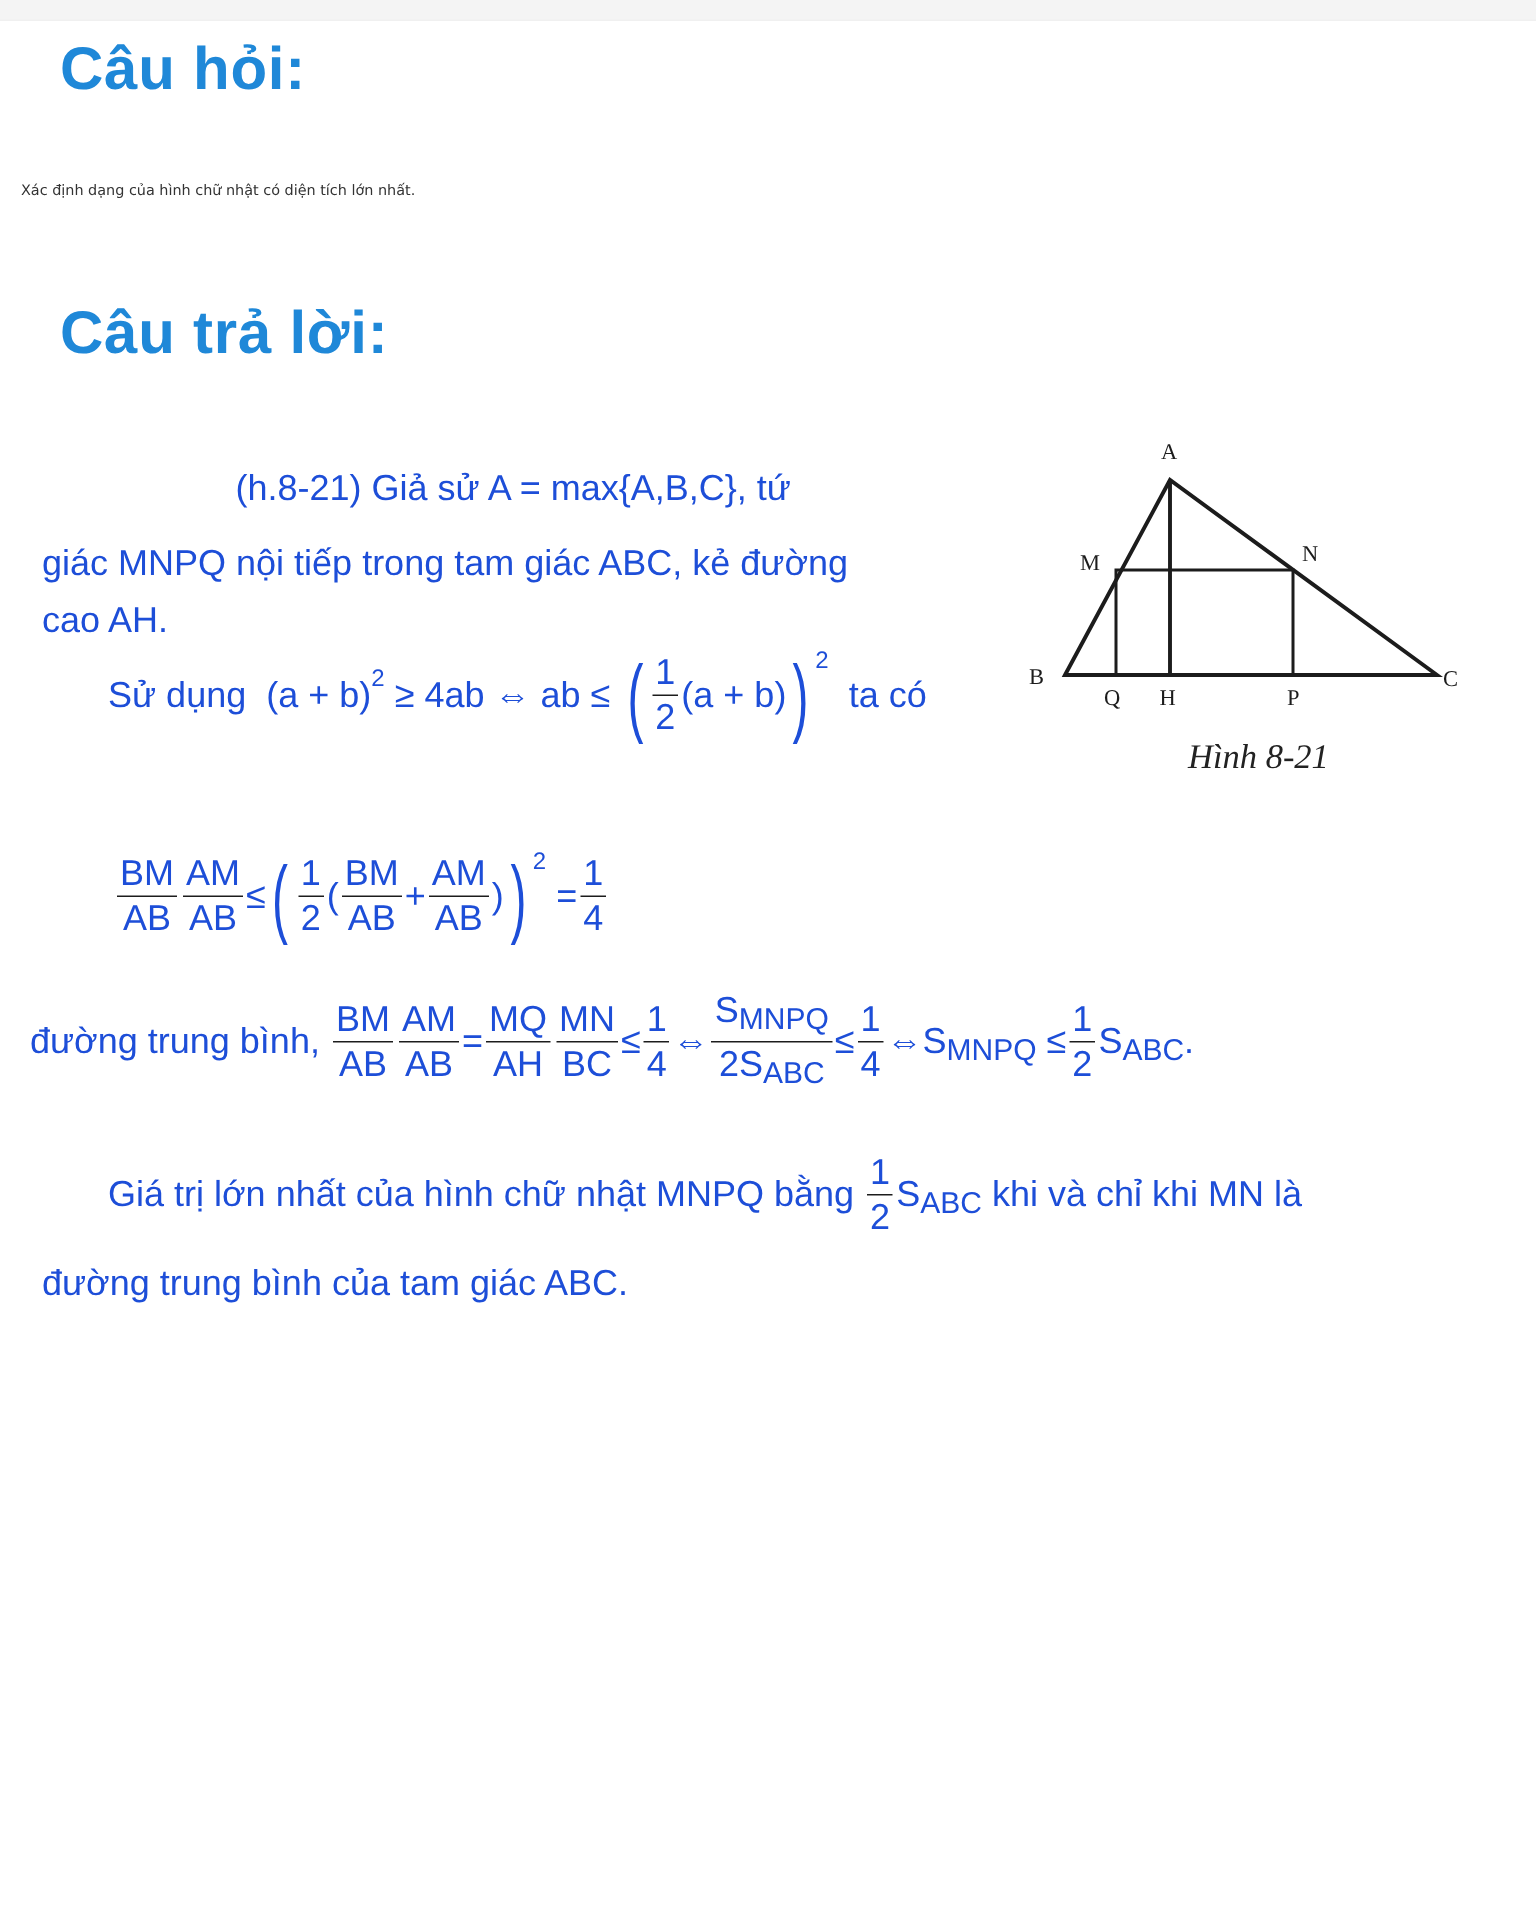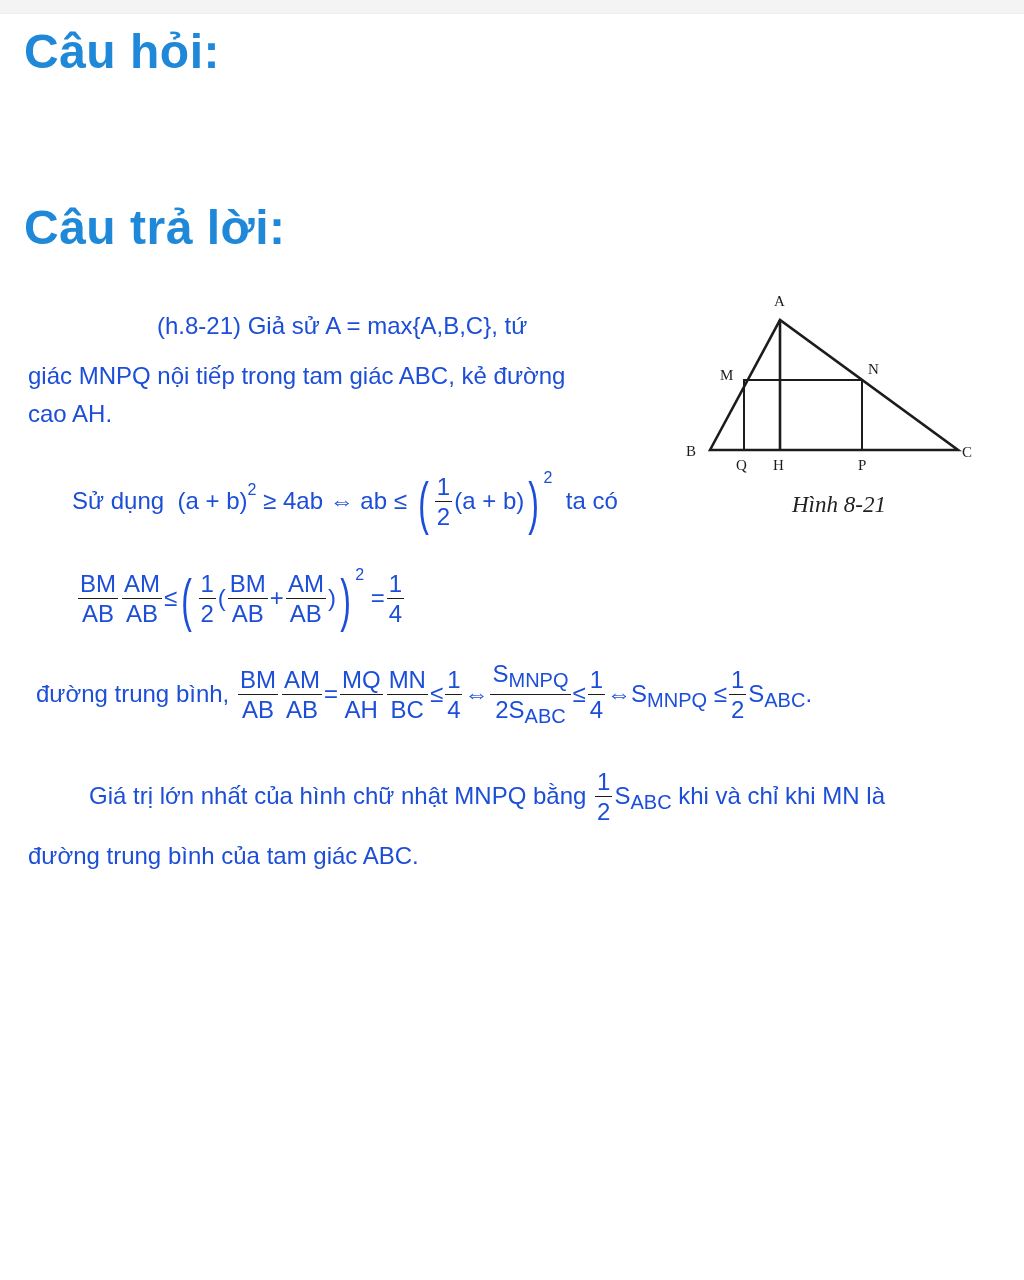--- a/index.html
+++ b/index.html
@@ -8,25 +8,25 @@
       background: #ffffff;
       overflow: hidden;
       color: #1a1a1a;
     }
     .top-strip {
       position: absolute; left: 0; top: 0; width: 1024px; height: 14px;
       background: #f4f4f4;
       border-bottom: 1px solid #f0f0f0;
     }
     .heading {
-      position: absolute; left: 24px;
+      position: absolute; left: 40px;
       font-family: "Liberation Sans", sans-serif;
       font-weight: bold;
       color: #1f88d8;
-      font-size: 48px;
+      font-size: 40px;
       letter-spacing: 0.5px;
     }
     #q-heading { top: 24px; }
     #a-heading { top: 200px; }
     .question {
       position: absolute; left: 14px; top: 118px; width: 1005px;
       font-family: "DejaVu Sans", sans-serif;
       font-size: 9.6px;
       line-height: 19px;
       color: #333;
@@ -57,29 +57,30 @@
     }
   </style>
 </head>
 <body>
 
 <div class="top-strip"></div>
 
 <h1 id="q-heading" class="heading">Câu hỏi:</h1>
 
 <div class="question">
+  <div>Xác định dạng của hình chữ nhật có diện tích lớn nhất.</div>
 </div>
 
 <h1 id="a-heading" class="heading">Câu trả lời:</h1>
 
 <div class="line serif" style="left:157px; top:312px;">(h.8-21)  Giả  sử  A = max{A,B,C},  tứ</div>
 <div class="line serif" style="left:28px; top:362px;">giác MNPQ nội tiếp trong tam giác ABC, kẻ đường</div>
 <div class="line serif" style="left:28px; top:400px;">cao AH.</div>
 
-<div class="line serif" style="left:72px; top:469px;">
+<div class="line serif" style="left:72px; top:432px;">
   <span>Sử dụng</span>&nbsp;
   <span>(a + b)</span><sup>2</sup>
   <span>≥ 4ab ⇔ ab ≤</span>
   <span class="bigparen">(</span><span class="frac">
       <span class="num">1</span>
       <span class="den">2</span>
     </span><span>(a + b)</span><span class="bigparen">)</span><sup style="vertical-align:26px;">2</sup>
   &nbsp;<span>ta có</span>
 </div>
 
@@ -99,21 +100,21 @@
     </span><span>+</span><span class="frac">
       <span class="num">AM</span>
       <span class="den">AB</span>
     </span>)<span class="bigparen">)</span><sup style="vertical-align:26px;">2</sup>
   <span>=</span><span class="frac">
       <span class="num">1</span>
       <span class="den">4</span>
     </span>
 </div>
 
-<div class="line serif" style="left:36px; top:660px;">
+<div class="line serif" style="left:20px; top:660px;">
   <span>đường trung bình,</span>
   <span class="frac">
       <span class="num">BM</span>
       <span class="den">AB</span>
     </span><span class="frac">
       <span class="num">AM</span>
       <span class="den">AB</span>
     </span><span>=</span><span class="frac">
       <span class="num">MQ</span>
       <span class="den">AH</span>
@@ -129,21 +130,21 @@
     </span><span>≤</span><span class="frac">
       <span class="num">1</span>
       <span class="den">4</span>
     </span><span>⇔</span><span>S</span><sub>MNPQ</sub>
   <span>≤</span><span class="frac">
       <span class="num">1</span>
       <span class="den">2</span>
     </span><span>S</span><sub>ABC</sub><span>.</span>
 </div>
 
-<div class="line serif" style="left:89px; top:768px;">
+<div class="line serif" style="left:72px; top:768px;">
   <span>Giá trị lớn nhất của hình chữ nhật MNPQ bằng</span>
   <span class="frac">
       <span class="num">1</span>
       <span class="den">2</span>
     </span><span>S</span><sub>ABC</sub>
   <span>khi và chỉ khi MN là</span>
 </div>
 
 <div class="line serif" style="left:28px; top:842px;">đường trung bình của tam giác ABC.</div>
 

